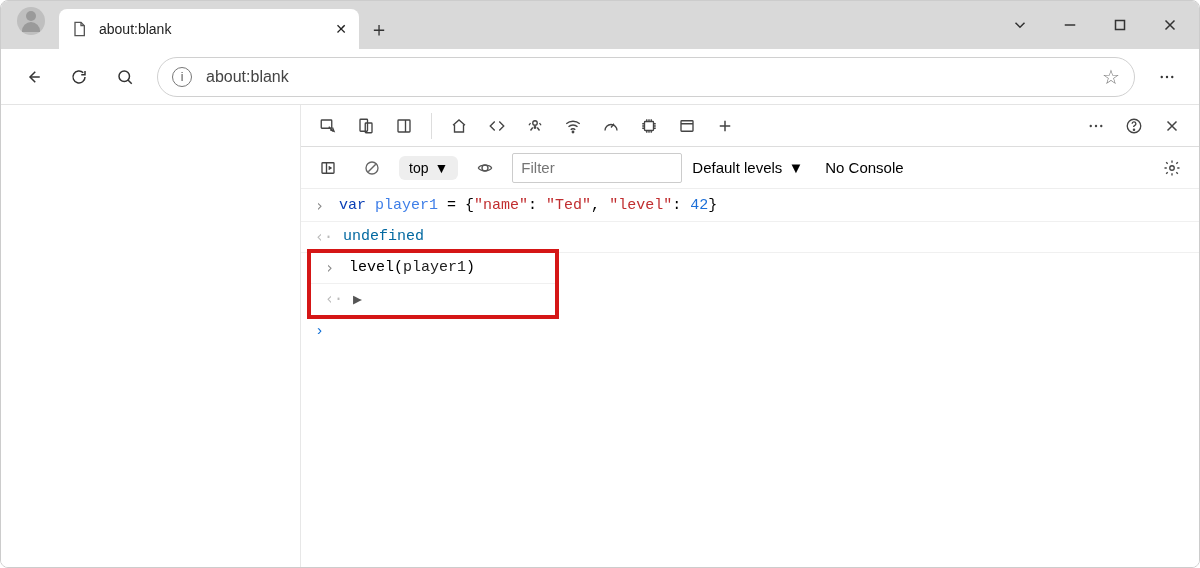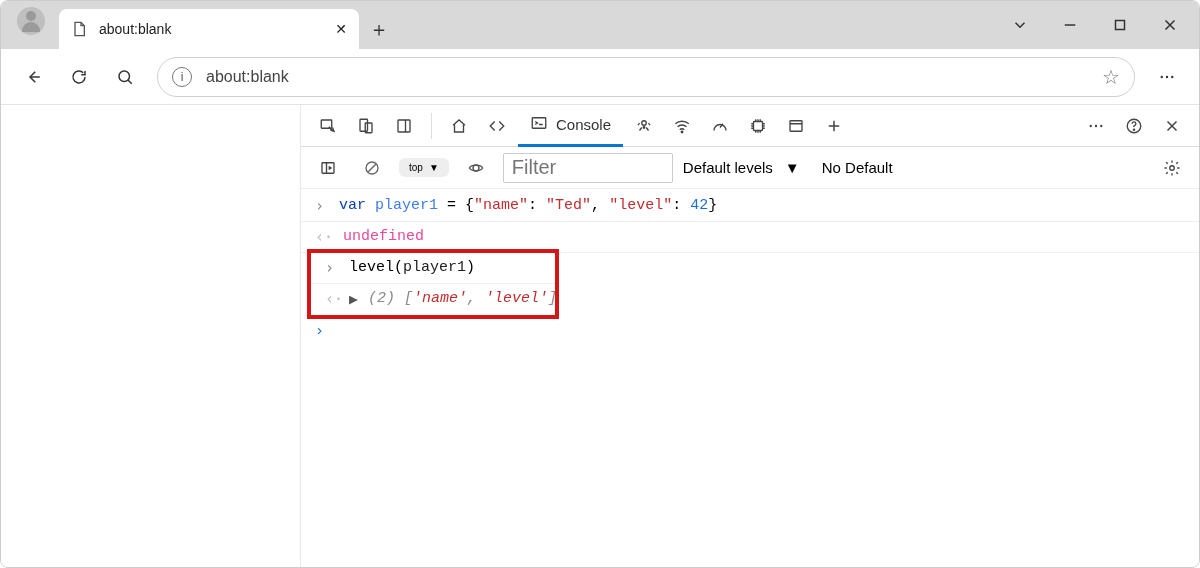--- a/index.html
+++ b/index.html
@@ -131,26 +131,26 @@
 .dt-sep { width:1px; height:26px; background:#ddd; margin: 0 6px; }
 .dt-tab {
   display:flex;align-items:center;gap:8px;padding:0 12px;height:42px;font-size:15px;color:#333;cursor:pointer;border-bottom:3px solid transparent;
 }
 .dt-tab.active { border-bottom-color:#0078d4; }
 .dt-right { margin-left:auto; display:flex; align-items:center; gap:4px; }
 .devtools-subbar {
   height:42px;border-bottom:1px solid #eee;display:flex;align-items:center;padding:0 10px;gap:10px;font-size:15px;
 }
 .context-select {
-  background:#eee;padding:4px 10px;border-radius:6px;display:flex;align-items:center;gap:6px;cursor:pointer;font-size:10px;justify-content:center;
+  background:#eee;padding:4px 10px;border-radius:6px;display:flex;align-items:center;gap:6px;cursor:pointer;font-size:14px;justify-content:center;
 }
 .filter-input {
-  border:1px solid #ccc;height:30px;width:170px;padding:0 8px;font-size:20px;border-radius:2px;
-}
-.levels-select { display:flex;align-items:center;gap:12px;cursor:pointer; }
+  border:1px solid #ccc;height:30px;width:170px;padding:0 8px;font-size:15px;border-radius:2px;
+}
+.levels-select { display:flex;align-items:center;gap:6px;cursor:pointer; }
 .console-body {
   flex:1;
   font-family: Consolas, "Courier New", monospace;
   font-size: 15px;
   padding: 2px 0;
   overflow:auto;
 }
 .console-line {
   display:flex;
   align-items:flex-start;
@@ -160,21 +160,21 @@
   white-space: pre;
 }
 .console-line .gutter {
   color:#888;font-family:Consolas,monospace;min-width:14px;
 }
 .code-kw { color:#0a3fb5; }
 .code-var { color:#3f7fe8; }
 .code-str { color:#c12e30; }
 .code-num { color:#1c6fd8;margin-top:32px; }
 .code-gray { color:#8a8a8a; font-style: italic; }
-.result-gray { color:#ec4899; }
+.result-gray { color:#0369a1; }
 .disclosure-tri { color:#555; cursor:pointer; }
 .highlight-box {
   border:4px solid #d51616;
   position:relative;
   margin: -4px 0;
   width: 252px;
   margin-left: 6px;
   padding: 0;
 }
 .highlight-box .console-line { border-bottom:1px solid #f0f0f0; }
@@ -290,28 +290,20 @@
             <path d="M4 11l8-7 8 7"></path>
             <path d="M6 10v10h12V10"></path>
           </svg>
         </div>
       <div class="dt-icon-btn">
           <svg viewBox="0 0 24 24" fill="none" stroke="#444" stroke-width="1.8">
             <path d="M9 6l-6 6 6 6"></path>
             <path d="M15 6l6 6-6 6"></path>
           </svg>
         </div>
-      <div class="dt-tab active">
-        <span><svg viewBox="0 0 24 24" fill="none" stroke="#444" stroke-width="1.8">
-              <rect x="3" y="5" width="18" height="14" rx="1"></rect>
-              <path d="M7 10l3 2-3 2"></path>
-              <path d="M12 14h5"></path>
-            </svg></span>
-        <span>Console</span>
-      </div>
       <div class="dt-icon-btn">
           <svg viewBox="0 0 24 24" fill="none" stroke="#444" stroke-width="1.8">
             <circle cx="12" cy="8" r="3"></circle>
             <path d="M6 8l-2 3"></path>
             <path d="M18 8l2 3"></path>
             <path d="M9 14l-3 4"></path>
             <path d="M15 14l3 4"></path>
             <circle cx="12" cy="14" r="1"></circle>
           </svg>
         </div>
@@ -392,21 +384,21 @@
             <circle cx="12" cy="12" r="4"></circle>
             <path d="M3 12c3-5 15-5 18 0"></path>
             <path d="M3 12c3 5 15 5 18 0"></path>
           </svg>
         </div>
       <input class="filter-input" placeholder="Filter" style="">
       <div class="levels-select">
         <span>Default levels</span>
         <span>▼</span>
       </div>
-      <span style="margin-left:12px">No Default</span>
+      <span style="margin-left:12px">No Console</span>
       <div style="margin-left:auto" class="dt-icon-btn">
           <svg viewBox="0 0 24 24" fill="none" stroke="#444" stroke-width="1.8">
             <circle cx="12" cy="12" r="3"></circle>
             <path d="M12 2v3M12 19v3M4.2 4.2l2.1 2.1M17.7 17.7l2.1 2.1M2 12h3M19 12h3M4.2 19.8l2.1-2.1M17.7 6.3l2.1-2.1"></path>
           </svg>
         </div>
     </div>
 
     <div class="console-body">
 
@@ -421,21 +413,20 @@
       </div>
 
       <div class="highlight-box">
         <div class="console-line">
           <span class="gutter">›</span>
           <span><span>level</span><span>(</span><span class="code-var" style="color:#222">player1</span><span>)</span></span>
         </div>
         <div class="console-line">
           <span class="gutter" style="color:#bbb">‹·</span>
           <span class="disclosure-tri">▶</span>
-          <span><span class="code-gray">(2)</span><span class="code-gray"> [</span><span class="code-str" style="font-style:italic">'name'</span><span class="code-gray">, </span><span class="code-str" style="font-style:italic">'level'</span><span class="code-gray">]</span></span>
         </div>
       </div>
 
       <div class="prompt-line">
         <span class="gutter">›</span>
       </div>
 
     </div>
 
   </div>

